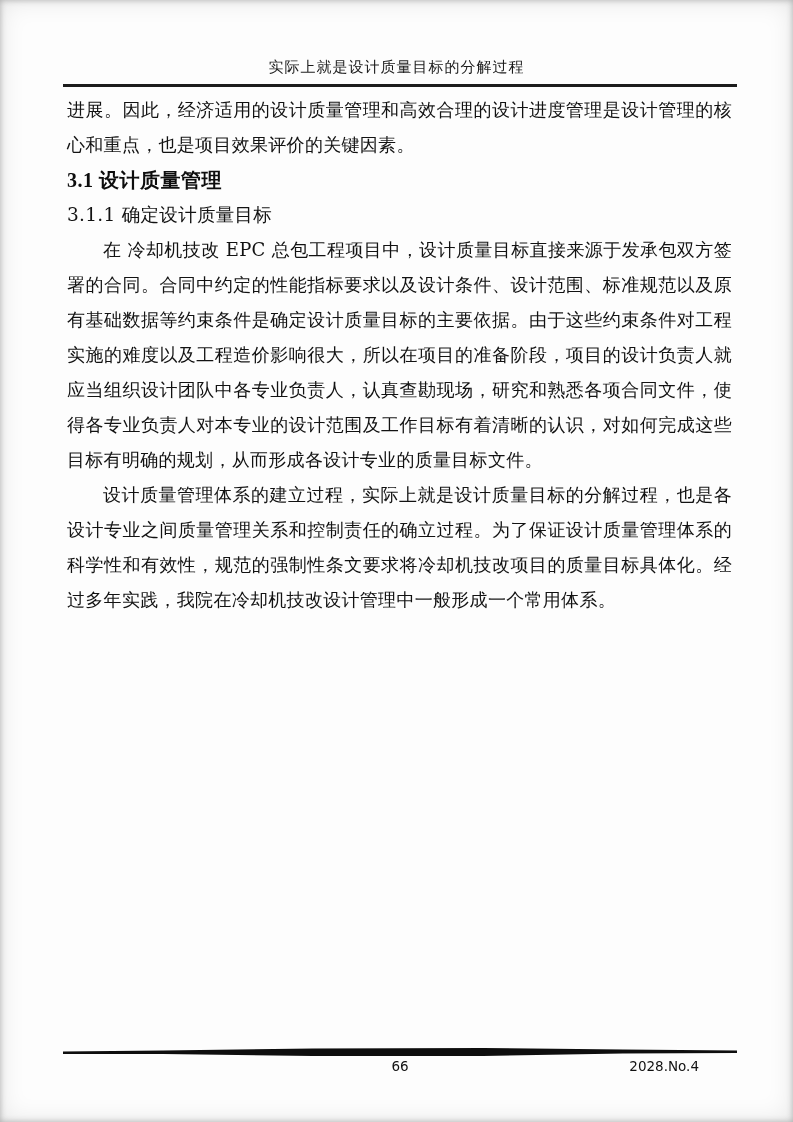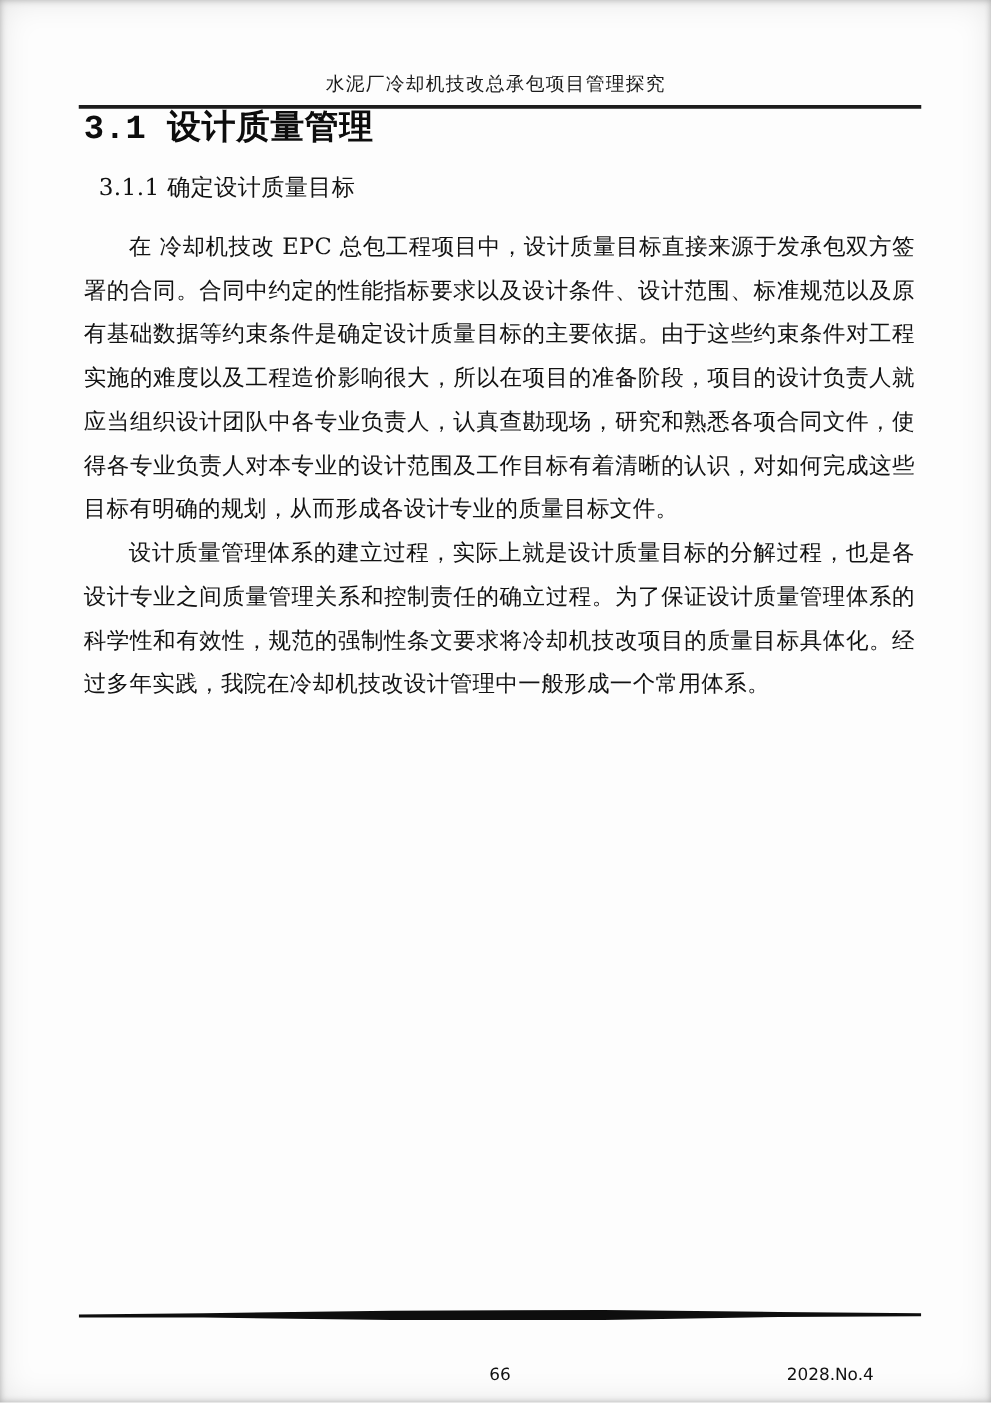--- a/index.html
+++ b/index.html
@@ -48,30 +48,30 @@
     line-height: 35px;
     letter-spacing: 0.3px;
     text-align: justify;
     color: #121212;
   }
   .body-text p { margin: 0; }
   .body-text p.first { margin-top: 6px; }
   .body-text p.indent { text-indent: 2em; }
   .section-heading {
     margin: 1px 0 0 0;
-    font-family: Liberation Mono, monospace;
+    font-family: Liberation Serif, serif;
     font-weight: bold;
-    font-size: 27px;
+    font-size: 20px;
     line-height: 34px;
     letter-spacing: 0.5px;
     color: #0d0d0d;
     text-align: left;
   }
   .subsection-heading {
-    margin: 12px;
+    margin: 0;
     font-weight: normal;
     font-size: 18.5px;
     line-height: 35px;
     text-align: left;
   }
   
   .footer-line {
     position: absolute;
     top: 1046px;
     left: 63px;
@@ -80,44 +80,44 @@
   }
   .footer-row {
     position: absolute;
     top: 1058px;
     left: 63px;
     width: 674px;
     height: 20px;
     font-family: "DejaVu Sans", "Liberation Sans", sans-serif;
     font-size: 13.5px;
     color: #111;
-    margin-top: 34px;
   }
   .page-number {
     position: absolute;
     left: 0;
     right: 0;
     text-align: center;
   }
   .issue-label {
     position: absolute;
     right: 38px;
     top: 0;
   }
 </style>
 </head>
 <body>
 
 <div class="page">
 
-  <div class="header-title">水泥厂冷却机技改总承包项目管理探究</div>
+  <div class="header-title">实际上就是设计质量目标的分解过程</div>
   <div class="header-rule"></div>
 
   <main class="body-text">
 
+    <p class="first">进展。因此，经济适用的设计质量管理和高效合理的设计进度管理是设计管理的核心和重点，也是项目效果评价的关键因素。</p>
 
     <h2 class="section-heading">3.1 设计质量管理</h2>
 
 
     <h3 class="subsection-heading">3.1.1 确定设计质量目标</h3>
 
     <p class="indent">在 冷却机技改 EPC 总包工程项目中，设计质量目标直接来源于发承包双方签署的合同。合同中约定的性能指标要求以及设计条件、设计范围、标准规范以及原有基础数据等约束条件是确定设计质量目标的主要依据。由于这些约束条件对工程实施的难度以及工程造价影响很大，所以在项目的准备阶段，项目的设计负责人就应当组织设计团队中各专业负责人，认真查勘现场，研究和熟悉各项合同文件，使得各专业负责人对本专业的设计范围及工作目标有着清晰的认识，对如何完成这些目标有明确的规划，从而形成各设计专业的质量目标文件。</p>
 
 
     <p class="indent">设计质量管理体系的建立过程，实际上就是设计质量目标的分解过程，也是各设计专业之间质量管理关系和控制责任的确立过程。为了保证设计质量管理体系的科学性和有效性，规范的强制性条文要求将冷却机技改项目的质量目标具体化。经过多年实践，我院在冷却机技改设计管理中一般形成一个常用体系。</p>

